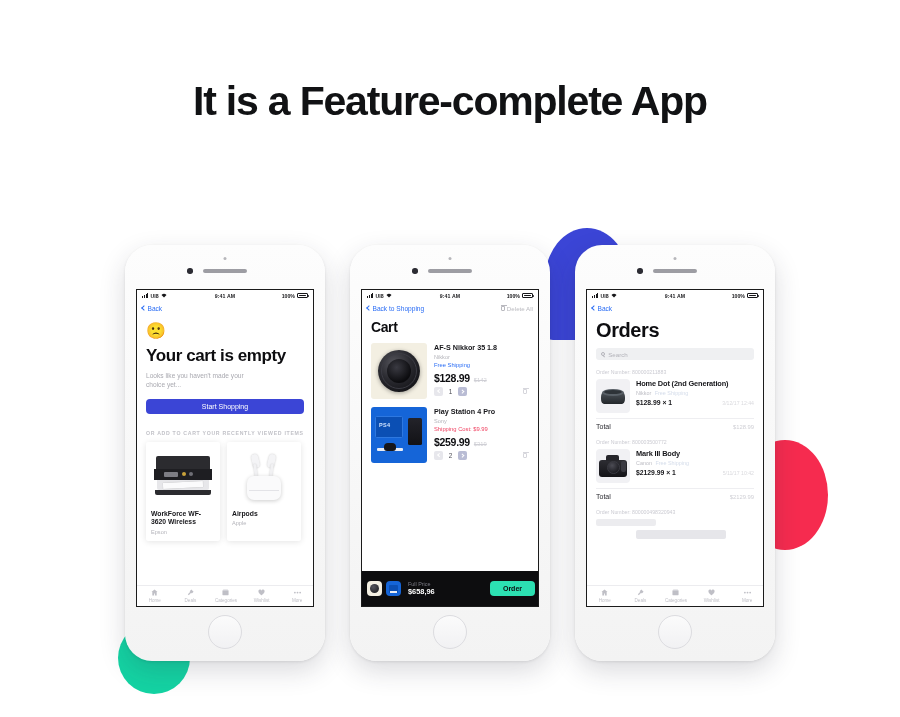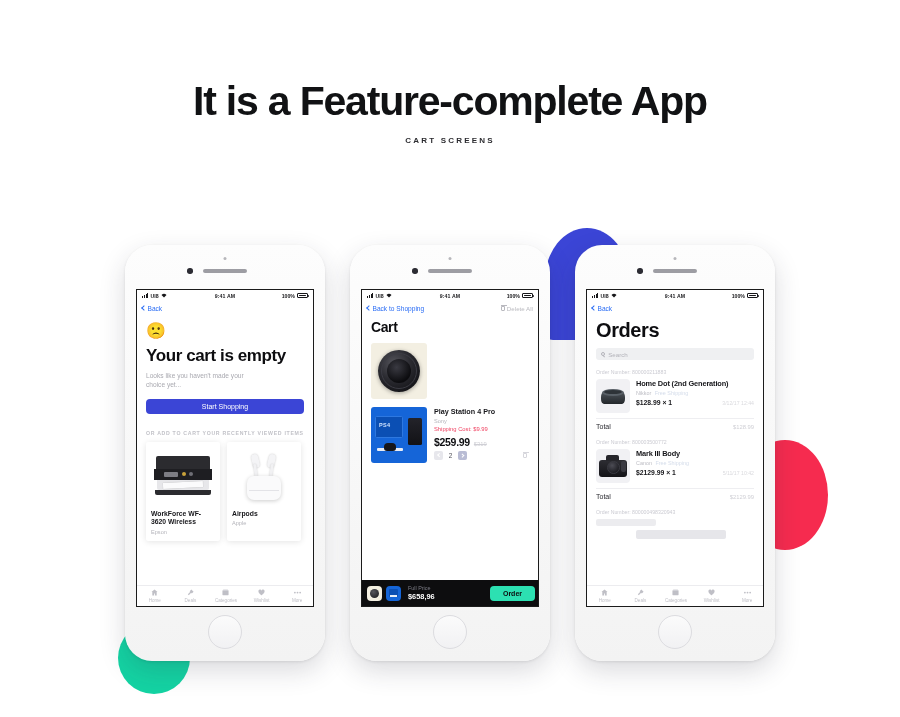--- a/index.html
+++ b/index.html
@@ -175,21 +175,21 @@
 
   
   .ps4-art { width:48px; height:42px; position:relative; }
   .ps4-art .scr { position:absolute; top:2px; left:0; width:28px; height:22px; background:#0b4fb4; border-radius:1.5px; border:.7px solid #2e78e0; }
   .ps4-art .logo { position:absolute; top:8px; left:4px; font-size:5.5px; color:#cfe3ff; font-weight:700; letter-spacing:.3px; }
   .ps4-art .console { position:absolute; top:4px; right:1px; width:14px; height:27px; background:linear-gradient(180deg,#23232a,#121216); border-radius:1.5px; }
   .ps4-art .stand { position:absolute; bottom:5px; left:2px; width:26px; height:3px; background:#e9eef7; border-radius:1px; }
   .ps4-art .pad { position:absolute; bottom:5px; left:9px; width:12px; height:8px; background:#15151a; border-radius:4px 4px 3px 3px; }
 
   
-  .checkout { position:absolute; bottom:0; left:0; width:178px; height:26px; background:#0d0d0f; display:flex; align-items:center; padding:0 5px; gap:4px; }
+  .checkout { position:absolute; bottom:0; left:0; width:178px; height:35px; background:#0d0d0f; display:flex; align-items:center; padding:0 5px; gap:4px; }
   .co-thumb { width:15px; height:15px; border-radius:4px; display:flex; align-items:center; justify-content:center; flex:none; }
   .co-thumb.a { background:#f3efe2; }
   .co-thumb.b { background:#1565d8; }
   .co-lens { width:9px; height:9px; border-radius:50%; background:radial-gradient(circle at 38% 32%,#55555c,#16161a); }
   .co-ps { width:9px; height:8px; background:#0b4fb4; border-radius:1px; position:relative; }
   .co-ps::after { content:""; position:absolute; bottom:0; left:1px; width:7px; height:2px; background:#e9eef7; }
   .co-text { margin-left:3px; }
   .co-label { font-size:5.4px; color:#7c7c86; }
   .co-price { font-size:7.4px; font-weight:700; color:#fff; margin-top:.5px; }
   .co-btn { margin-left:auto; background:#2ce0b2; color:#0d0d0f; font-size:7px; font-weight:700; border-radius:4px; padding:4px 13px; }
@@ -232,21 +232,20 @@
   .ord-partial { margin-top:9px; }
   .ord-partial .ghost { height:7px; width:60px; background:#ececef; border-radius:2px; margin-top:4px; }
   .ord-partial .ghost2 { height:9px; width:90px; background:#e6e6ea; border-radius:2px; margin-top:4px; margin-left:40px; }
 </style>
 </head>
 <body>
 
 <div id="stage">
 
   <div class="headline">It is a Feature-complete App</div>
-  <div class="kicker">CART SCREENS</div>
   <div class="subtitle">
   </div>
 
   <div class="blob blob-blue"></div>
   <div class="blob blob-red"></div>
   <div class="blob blob-teal"></div>
 
   <div class="phone p1">
     <div class="cam-dot"></div>
     <div class="earpiece"></div>
@@ -408,20 +407,39 @@
       <div class="body">
         <div class="cart-title">Cart</div>
 
         <div class="cart-item">
           <div class="ci-thumb lens">
             <div class="lens-art">
                 <div class="ring"></div>
                 <div class="glint"></div>
               </div>
           </div>
+          <div class="ci-info">
+            <div class="ci-name">AF-S Nikkor 35 1.8</div>
+            <div class="ci-brand">Nikkor</div>
+            <div class="ci-ship free">Free Shipping</div>
+            <div class="ci-price-row">
+              <span class="ci-price">$128.99</span>
+              <span class="ci-old">$142</span>
+            </div>
+            <div class="qty-row">
+              <span class="qb">
+                  <i class="a left"></i>
+                </span>
+              <span class="qnum">1</span>
+              <span class="qb active">
+                  <i class="a right"></i>
+                </span>
+              <span class="qdel"></span>
+            </div>
+          </div>
         </div>
 
         <div class="cart-item">
           <div class="ci-thumb ps4">
             <div class="ps4-art">
               <div class="scr"></div>
                 <div class="logo">PS4</div>
               <div class="console"></div>
                 <div class="stand"></div>
                 <div class="pad"></div>

